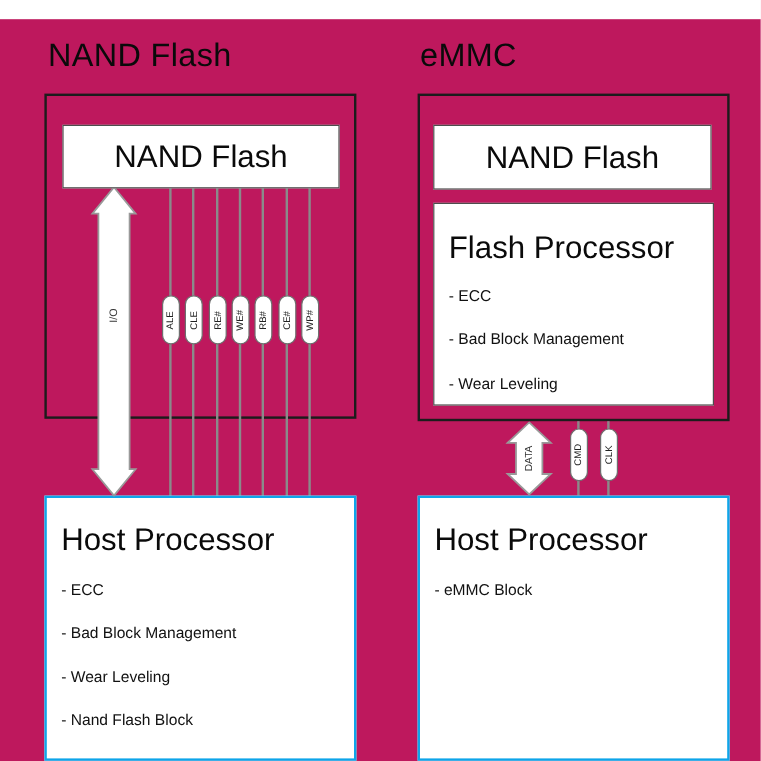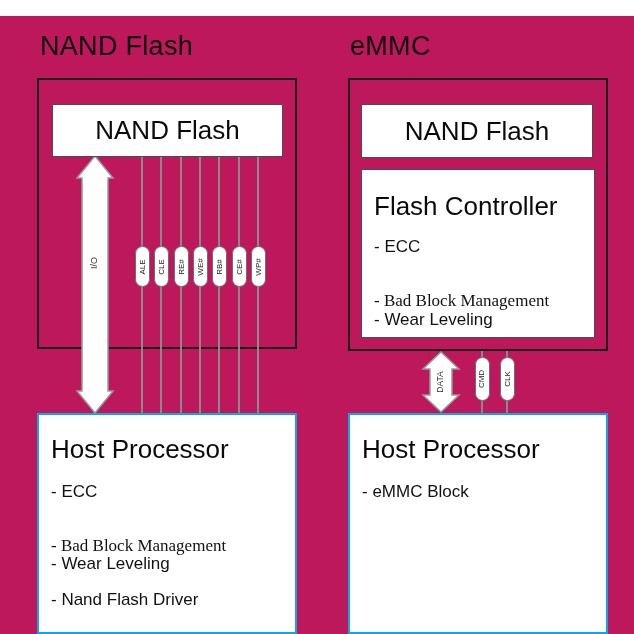--- a/index.html
+++ b/index.html
@@ -8,22 +8,22 @@
     font-family:"Liberation Sans", sans-serif; color:#000; overflow:hidden;margin-top:16px;
   }
   .sect-title { position:absolute; top:14px; font-size:27px; line-height:32px; letter-spacing:0.3px; color:#0a0a0a; }
   .box { position:absolute; background:#ffffff; box-sizing:border-box; }
   .outer  { border:2px solid #1c1c1c; background:transparent; }
   .panel  { border:2px solid #0ea5e9; }
   .chip   { border:1.5px solid #4d4d4d; display:flex; align-items:center; justify-content:center; font-size:26px; color:#0a0a0a; }
   .inner-panel { border:1.5px solid #4d4d4d; }
   .box-title { position:absolute; left:12px; top:20px; font-size:26px; line-height:28px; white-space:nowrap; color:#0a0a0a; }
   .inner-panel .box-title { top:22px; }
-  .list-item { position:absolute; left:12px; font-size:17px; line-height:15px; white-space:nowrap; color:#111; }
-  .li0 { top:69px; } .li1 { top:123px;font-family:Liberation Serif, serif; } .li2 { top:141px; } .li3 { top:177px; }
+  .list-item { position:absolute; left:12px; font-size:13px; line-height:15px; white-space:nowrap; color:#111; }
+  .li0 { top:69px; } .li1 { top:105px; } .li2 { top:141px; } .li3 { top:177px; }
   .inner-panel .li2 { top:142px; }
   .sig-line { position:absolute; width:2px; background:#8a8a8a; }
   .pill {
     position:absolute; box-sizing:border-box; background:#ffffff;
     border:1.5px solid #6e6e6e; border-radius:8px;
     display:flex; align-items:center; justify-content:center; z-index:3;
   }
   .pill span { transform:rotate(-90deg); font-size:8px; line-height:8px; white-space:nowrap; color:#222; }
   .pill-l { width:15px; height:41px; top:230px; }
   .pill-r { width:15px; height:44px; top:341px; }
@@ -76,33 +76,33 @@
     </div>
   <div class="pill pill-l" style="left:251px;">
       <span>WP#</span>
     </div>
 
   <div class="box panel" style="left:37px; top:397px; width:260px; height:221px; z-index:1;">
     <div class="box-title">Host Processor</div>
     <div class="list-item li0">- ECC</div>
     <div class="list-item li1">- Bad Block Management</div>
     <div class="list-item li2">- Wear Leveling</div>
-    <div class="list-item li3">- Nand Flash Driver</div>
+    <div class="list-item li3">- Nand Flash Block</div>
   </div>
 
   <div class="sect-title" style="left:350px;">eMMC</div>
 
   <div class="box outer" style="left:348px; top:62px; width:260px; height:273px;"></div>
 
   <div class="box chip" style="left:361px; top:88px; width:232px; height:54px;">
     <span>NAND Flash</span>
   </div>
 
   <div class="box inner-panel" style="left:361px; top:153px; width:234px; height:169px;">
-    <div class="box-title">Flash Controller</div>
+    <div class="box-title">Flash Processor</div>
     <div class="list-item li0">- ECC</div>
     <div class="list-item li1">- Bad Block Management</div>
     <div class="list-item li2">- Wear Leveling</div>
   </div>
 
   <div class="sig-line" style="left:481px; top:335px; height:62px;"></div>
   <div class="sig-line" style="left:506px; top:335px; height:62px;"></div>
 
   <svg class="arrow-svg" style="left:421px; top:335px;" width="40" height="62" viewBox="0 0 40 62">
     <polygon points="20,1 38,18 31,18 31,44 38,44 20,61 2,44 9,44 9,18 2,18" fill="#ffffff" stroke="#999999" stroke-width="1.5" stroke-linejoin="miter"></polygon>

